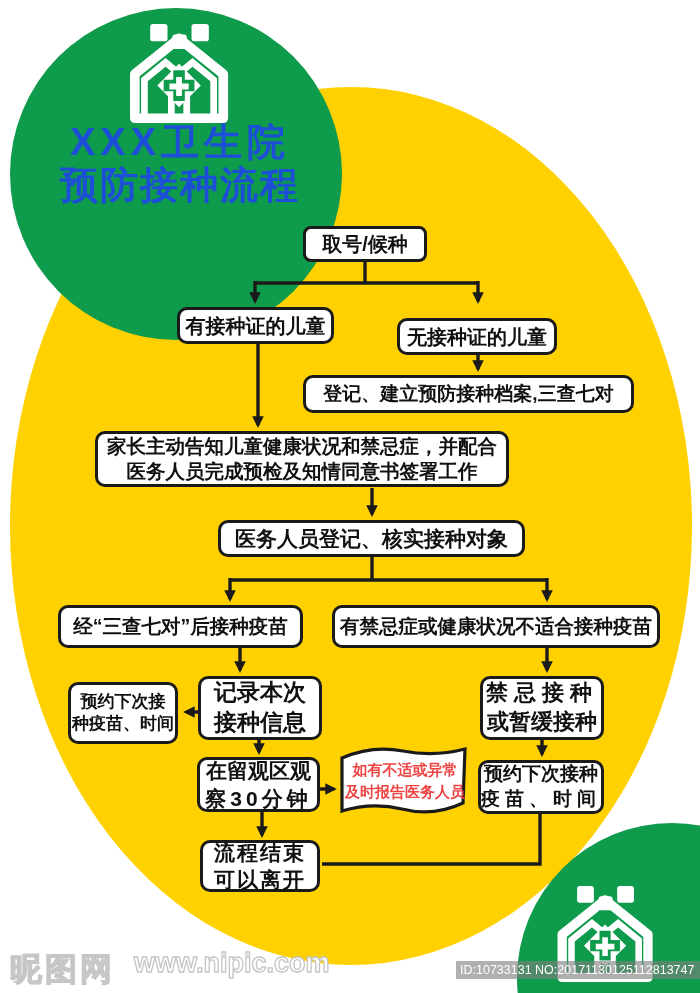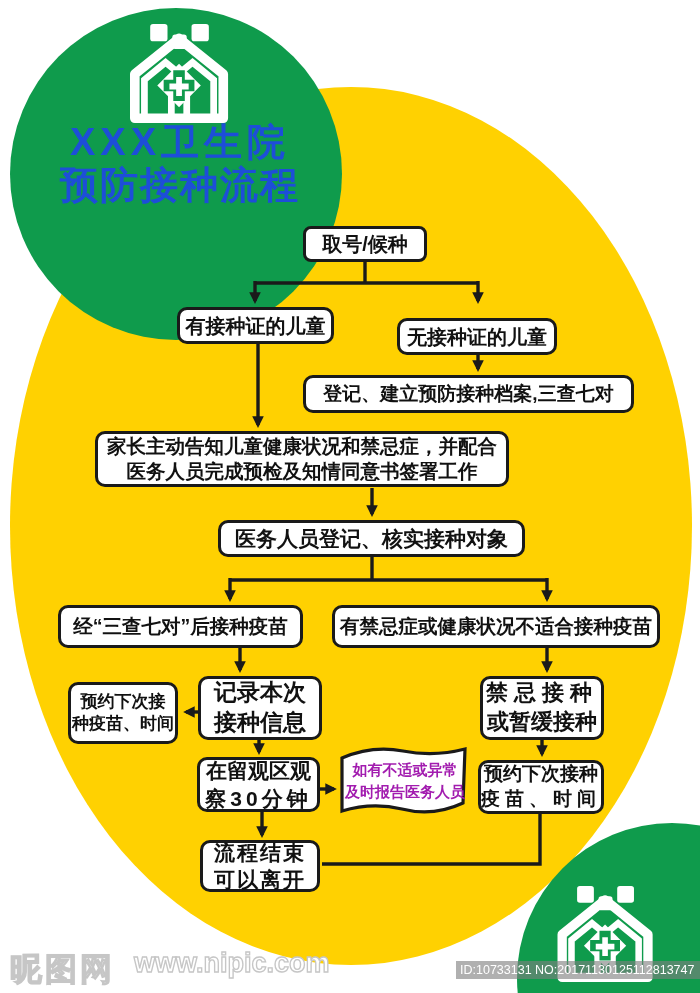--- a/index.html
+++ b/index.html
@@ -28,21 +28,21 @@
     font-weight:bold;color:#111111;box-sizing:border-box;text-align:center;line-height:1.3;
     white-space:nowrap;
   }
   .f19{font-size:19px;} .f195{font-size:19.5px;} .f20{font-size:20px;}
   .f21{font-size:21px;} .f22{font-size:22px;} .f23{font-size:23px;} .f18{font-size:17px;}
   .ls2{letter-spacing:2px;} .ls4{letter-spacing:4px;} .ls5{letter-spacing:5px;} .ls6{letter-spacing:6px;}
   .wavy-shape{position:absolute;left:337px;top:740px;}
   .wavy-text{
     position:absolute;left:343px;top:748px;width:124px;height:66px;
     display:flex;flex-direction:column;align-items:center;justify-content:center;
-    font-weight:bold;font-size:15px;color:#a21caf;line-height:1.45;white-space:nowrap;
+    font-weight:bold;font-size:15px;color:#ef4444;line-height:1.45;white-space:nowrap;
   }
   .nipic-mark{
     position:absolute;left:10px;top:948px;display:flex;align-items:flex-start;gap:19px;
     font-weight:bold;color:#ffffff;-webkit-text-stroke:1.3px #c6c6c6;
     text-shadow:0 0 1px #d8d8d8;white-space:nowrap;
   }
   .nipic-cn{font-size:32px;letter-spacing:3px;}
   .nipic-url{font-size:27px;}
   .id-bar{
     position:absolute;left:456px;top:961px;width:244px;height:18px;

